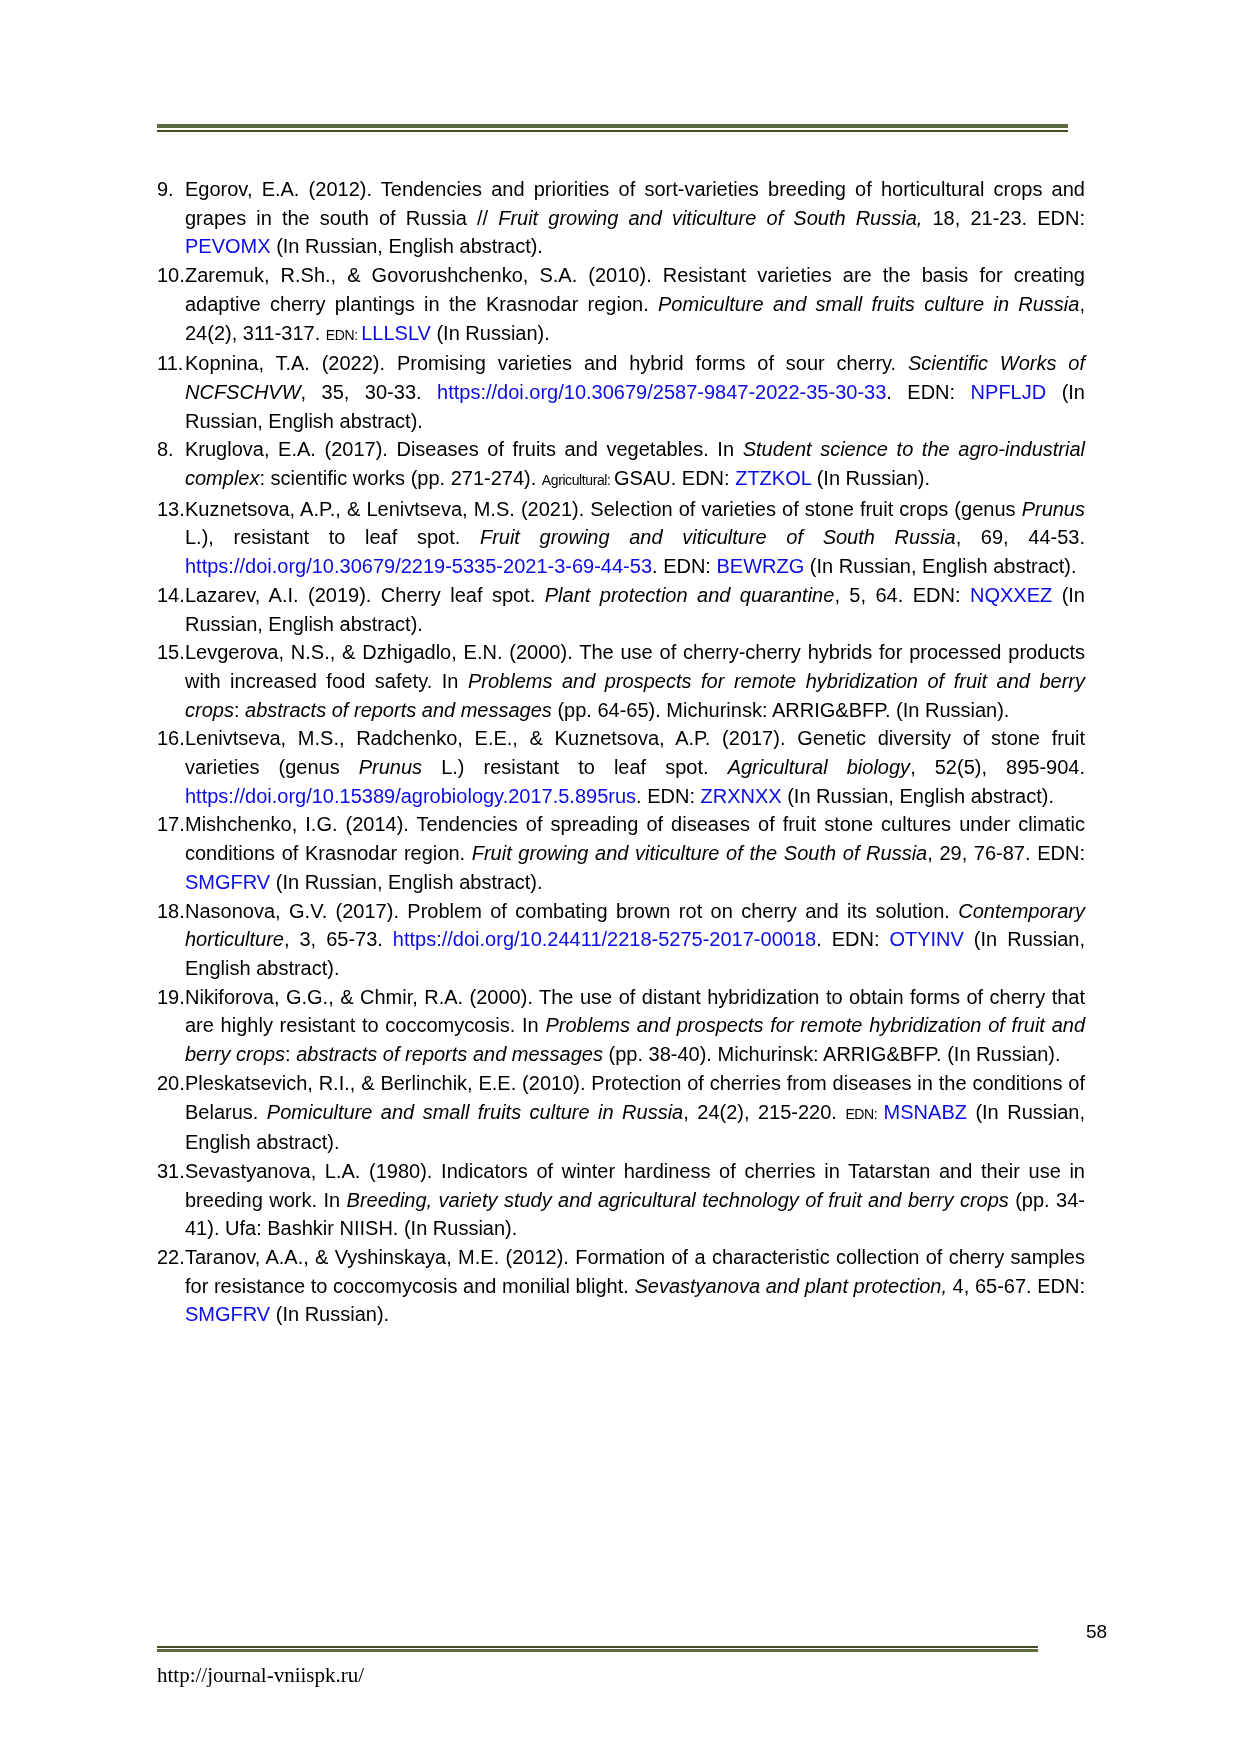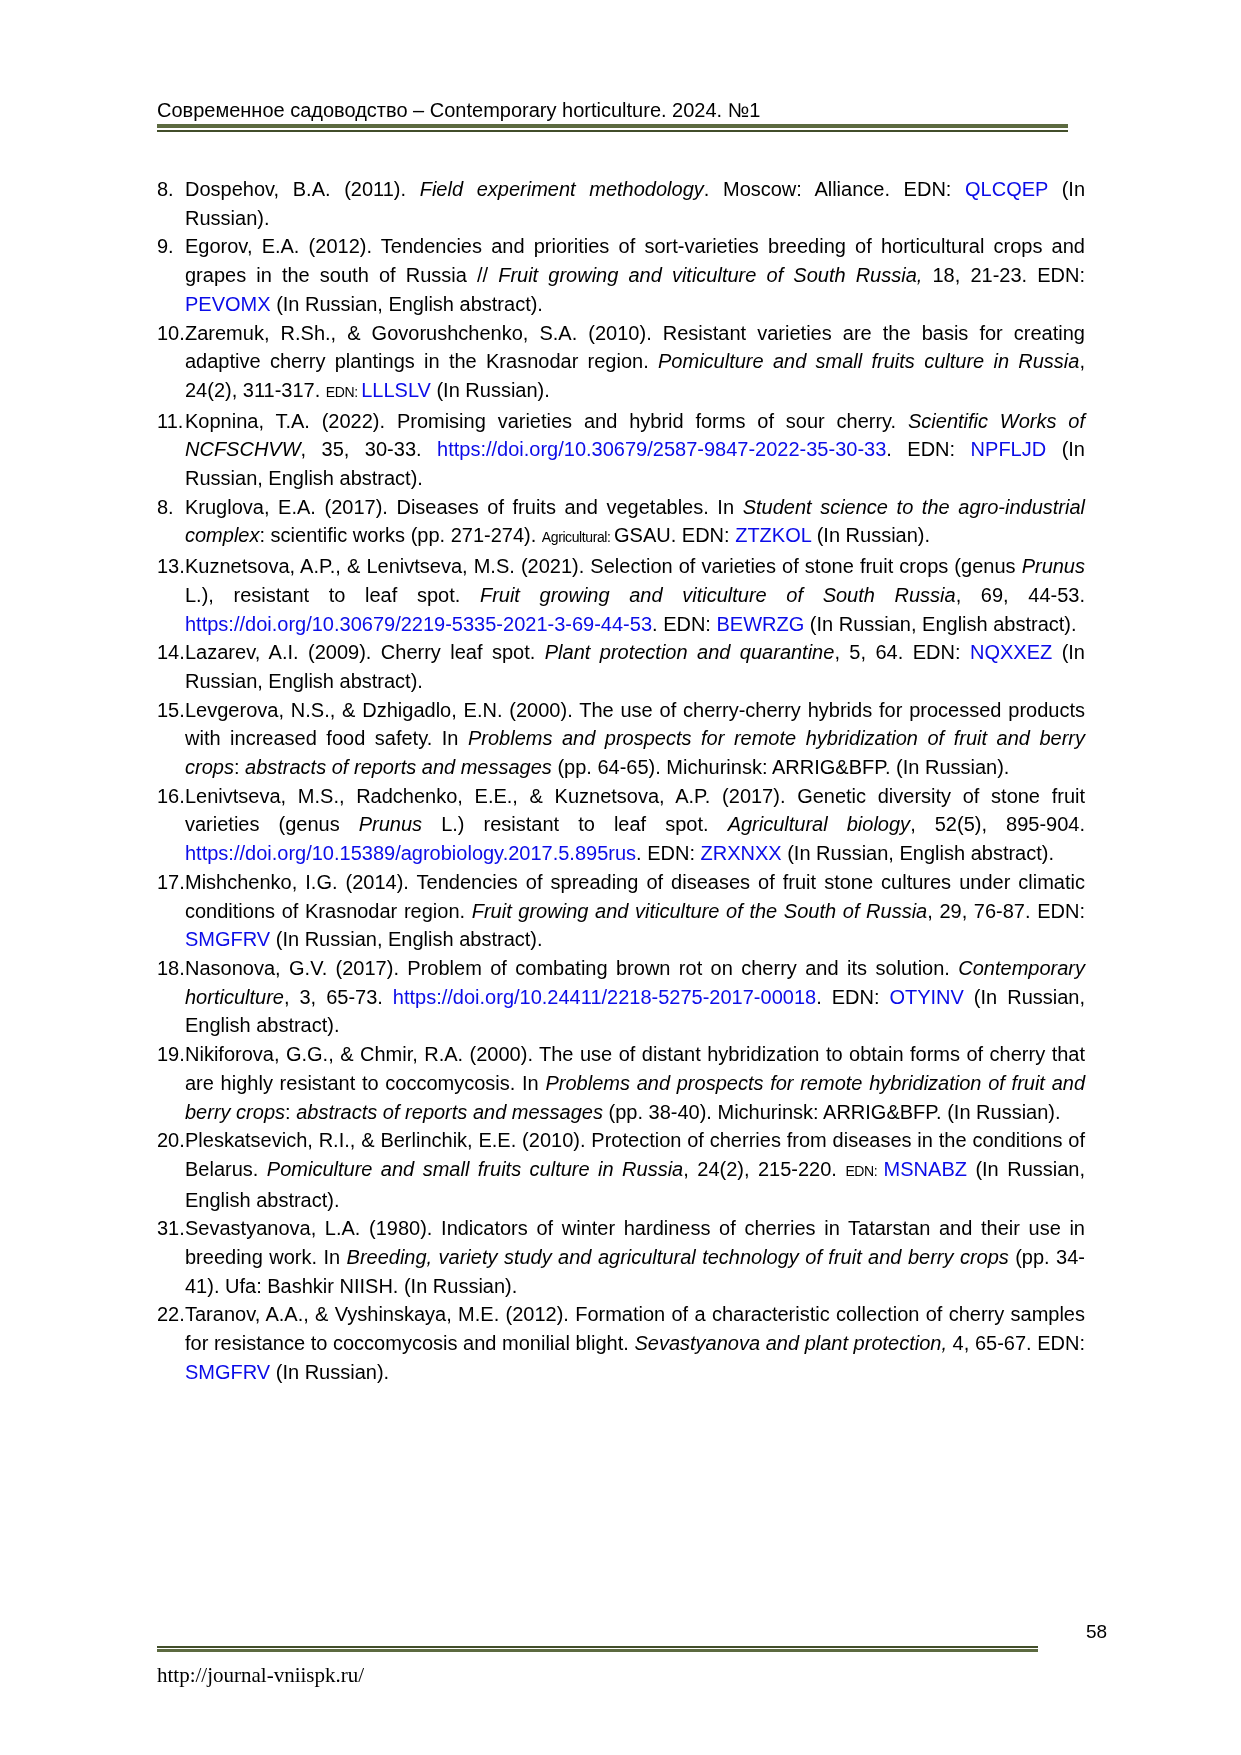--- a/index.html
+++ b/index.html
@@ -73,36 +73,34 @@
     font-family: "Liberation Serif", serif;
     font-size: 21px;
     line-height: 26px;
   }
 </style>
 </head>
 <body>
 
 <div class="page">
 
-  <div class="running-head">Современное садоводство – Contemporary horticulture. 2024. №1</div>
 
   <div class="rule rule-header">
     <div class="bar-a"></div>
     <div class="bar-gap"></div>
     <div class="bar-b"></div>
   </div>
 
   <div class="refs" id="refs">
-      <p class="ref"><span class="num">8.</span><span class="n">Dospehov, B.A. (2011). </span><span class="i">Field experiment methodology</span><span class="n">. Moscow: Alliance. EDN: </span><span class="l">QLCQEP</span><span class="n"> (In Russian).</span></p>
       <p class="ref"><span class="num">9.</span><span class="n">Egorov, E.A. (2012). Tendencies and priorities of sort-varieties breeding of horticultural crops and grapes in the south of Russia // </span><span class="i">Fruit growing and viticulture of South Russia,</span><span class="n"> 18, 21-23. EDN: </span><span class="l">PEVOMX</span><span class="n"> (In Russian, English abstract).</span></p>
       <p class="ref"><span class="num">10.</span><span class="n">Zaremuk, R.Sh., &amp; Govorushchenko, S.A. (2010). Resistant varieties are the basis for creating adaptive cherry plantings in the Krasnodar region. </span><span class="i">Pomiculture and small fruits culture in Russia</span><span class="n">, 24(2), 311-317. </span><span class="nr">EDN: </span><span class="l">LLLSLV</span><span class="n"> (In Russian).</span></p>
       <p class="ref"><span class="num">11.</span><span class="n">Kopnina, T.A. (2022). Promising varieties and hybrid forms of sour cherry. </span><span class="i">Scientific Works of NCFSCHVW</span><span class="n">, 35, 30-33. </span><span class="l">https://doi.org/10.30679/2587-9847-2022-35-30-33</span><span class="n">. EDN: </span><span class="l">NPFLJD</span><span class="n"> (In Russian, English abstract).</span></p>
       <p class="ref"><span class="num">8.</span><span class="n">Kruglova, E.A. (2017). Diseases of fruits and vegetables. In </span><span class="i">Student science to the agro-industrial complex</span><span class="n">: scientific works (pp. 271-274). </span><span class="nr">Agricultural: </span><span class="n">GSAU. EDN: </span><span class="l">ZTZKOL</span><span class="n"> (In Russian).</span></p>
       <p class="ref"><span class="num">13.</span><span class="n">Kuznetsova, A.P., &amp; Lenivtseva, M.S. (2021). Selection of varieties of stone fruit crops (genus </span><span class="i">Prunus</span><span class="n"> L.), resistant to leaf spot. </span><span class="i">Fruit growing and viticulture of South Russia</span><span class="n">, 69, 44-53. </span><span class="l">https://doi.org/10.30679/2219-5335-2021-3-69-44-53</span><span class="n">. EDN: </span><span class="l">BEWRZG</span><span class="n"> (In Russian, English abstract).</span></p>
-      <p class="ref"><span class="num">14.</span><span class="n">Lazarev, A.I. (2009). Cherry leaf spot. </span><span class="i">Plant protection and quarantine</span><span class="n">, 5, 64. EDN: </span><span class="l">NQXXEZ</span><span class="n"> (In Russian, English abstract).</span></p>
+      <p class="ref"><span class="num">14.</span><span class="n">Lazarev, A.I. (2019). Cherry leaf spot. </span><span class="i">Plant protection and quarantine</span><span class="n">, 5, 64. EDN: </span><span class="l">NQXXEZ</span><span class="n"> (In Russian, English abstract).</span></p>
       <p class="ref"><span class="num">15.</span><span class="n">Levgerova, N.S., &amp; Dzhigadlo, E.N. (2000). The use of cherry-cherry hybrids for processed products with increased food safety. In </span><span class="i">Problems and prospects for remote hybridization of fruit and berry crops</span><span class="n">: </span><span class="i">abstracts of reports and messages</span><span class="n"> (pp. 64-65). Michurinsk: ARRIG&amp;BFP. (In Russian).</span></p>
       <p class="ref"><span class="num">16.</span><span class="n">Lenivtseva, M.S., Radchenko, E.E., &amp; Kuznetsova, A.P. (2017). Genetic diversity of stone fruit varieties (genus </span><span class="i">Prunus</span><span class="n"> L.) resistant to leaf spot. </span><span class="i">Agricultural biology</span><span class="n">, 52(5), 895-904. </span><span class="l">https://doi.org/10.15389/agrobiology.2017.5.895rus</span><span class="n">. EDN: </span><span class="l">ZRXNXX</span><span class="n"> (In Russian, English abstract).</span></p>
       <p class="ref"><span class="num">17.</span><span class="n">Mishchenko, I.G. (2014). Tendencies of spreading of diseases of fruit stone cultures under climatic conditions of Krasnodar region. </span><span class="i">Fruit growing and viticulture of the South of Russia</span><span class="n">, 29, 76-87. EDN: </span><span class="l">SMGFRV</span><span class="n"> (In Russian, English abstract).</span></p>
       <p class="ref"><span class="num">18.</span><span class="n">Nasonova, G.V. (2017). Problem of combating brown rot on cherry and its solution. </span><span class="i">Contemporary horticulture</span><span class="n">, 3, 65-73. </span><span class="l">https://doi.org/10.24411/2218-5275-2017-00018</span><span class="n">. EDN: </span><span class="l">OTYINV</span><span class="n"> (In Russian, English abstract).</span></p>
       <p class="ref"><span class="num">19.</span><span class="n">Nikiforova, G.G., &amp; Chmir, R.A. (2000). The use of distant hybridization to obtain forms of cherry that are highly resistant to coccomycosis. In </span><span class="i">Problems and prospects for remote hybridization of fruit and berry crops</span><span class="n">: </span><span class="i">abstracts of reports and messages</span><span class="n"> (pp. 38-40). Michurinsk: ARRIG&amp;BFP. (In Russian).</span></p>
       <p class="ref"><span class="num">20.</span><span class="n">Pleskatsevich, R.I., &amp; Berlinchik, E.E. (2010). Protection of cherries from diseases in the conditions of Belarus. </span><span class="i">Pomiculture and small fruits culture in Russia</span><span class="n">, 24(2), 215-220. </span><span class="nr">EDN: </span><span class="l">MSNABZ</span><span class="n"> (In Russian, English abstract).</span></p>
       <p class="ref"><span class="num">31.</span><span class="n">Sevastyanova, L.A. (1980). Indicators of winter hardiness of cherries in Tatarstan and their use in breeding work. In </span><span class="i">Breeding, variety study and agricultural technology of fruit and berry crops</span><span class="n"> (pp. 34-41). Ufa: Bashkir NIISH. (In Russian).</span></p>
       <p class="ref"><span class="num">22.</span><span class="n">Taranov, A.A., &amp; Vyshinskaya, M.E. (2012). Formation of a characteristic collection of cherry samples for resistance to coccomycosis and monilial blight. </span><span class="i">Sevastyanova and plant protection,</span><span class="n"> 4, 65-67. EDN: </span><span class="l">SMGFRV</span><span class="n"> (In Russian).</span></p>
     </div>
 

